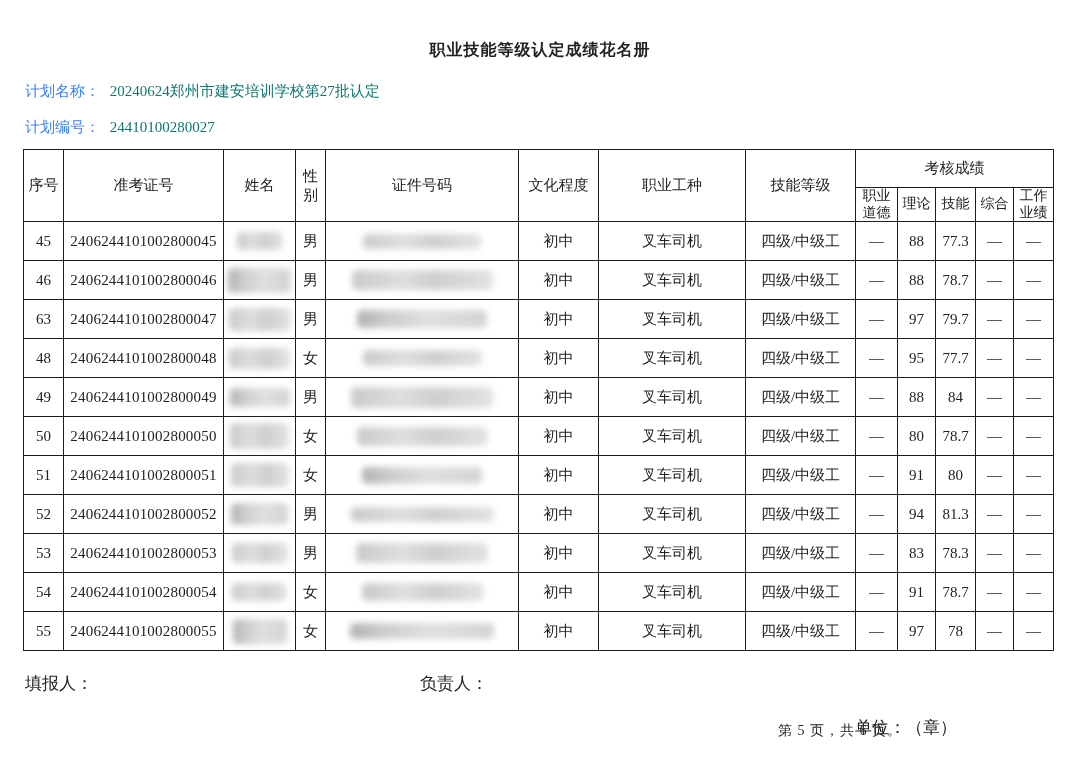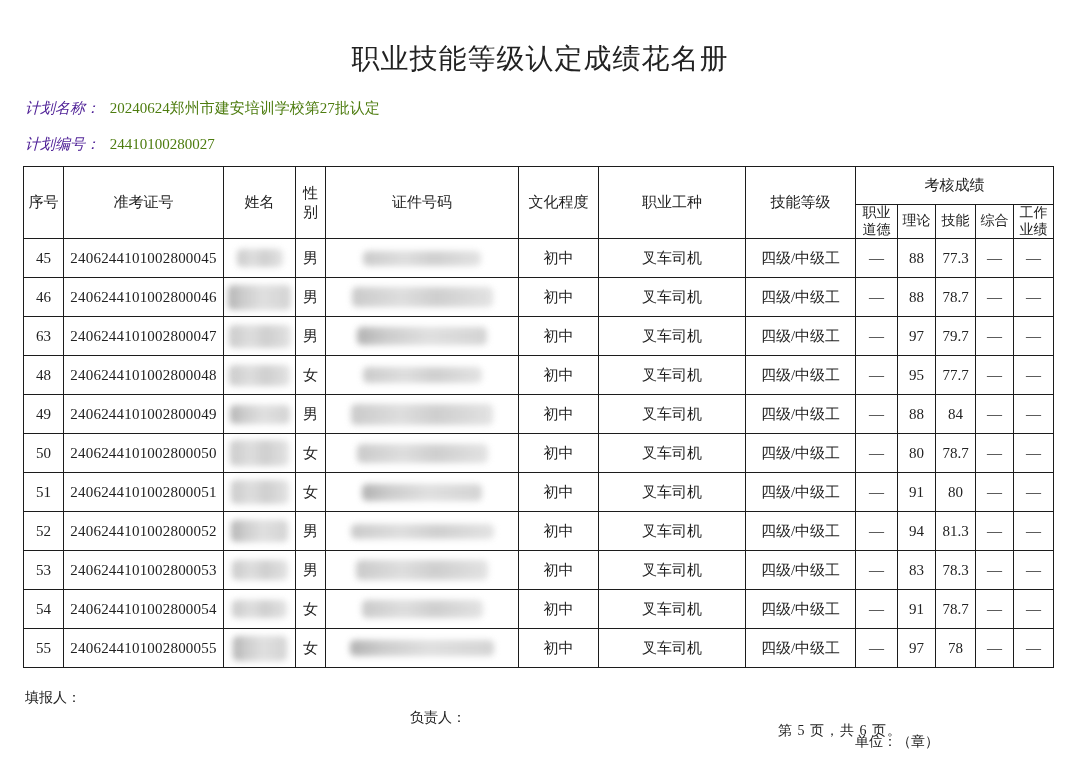--- a/index.html
+++ b/index.html
@@ -7,37 +7,37 @@
     position:relative;
     width:1080px;height:763px;
     background:#ffffff;
     overflow:hidden;
     font-family:"Liberation Serif","DejaVu Serif",serif;
     color:#1d1d1d;
   }
   .doc-title{
     padding-top:40px;
     text-align:center;
-    font-size:28px;
-    font-weight:normal;
+    font-size:16px;
+    font-weight:bold;
     letter-spacing:1px;
     color:#222;
   }
   .meta{margin:0 25px;}
   .meta-row{
     display:flex;
     justify-content:space-between;
     align-items:center;
     height:36px;
     font-size:15px;
   }
   .meta-row:first-child{margin-top:12px;}
   .meta-pair{white-space:nowrap;}
-  .meta-label{color:#4c1d95;font-style:italic;}
-  .meta-value{margin-left:6px;color:#4d7c0f;}
+  .meta-label{color:#3b82f6;}
+  .meta-value{margin-left:6px;color:#0f766e;}
   table.roster{
     margin:4px 0 0 23px;
     border-collapse:collapse;
     table-layout:fixed;
     width:1030px;
     font-size:15px;
   }
   table.roster th, table.roster td{
     border:1.7px solid #1c1c1c;
     padding:0;
@@ -60,25 +60,25 @@
     filter:blur(3px);
     opacity:0.8;
   }
   .blob.dark-edge{
     background:linear-gradient(90deg,#9f9f9f 0%,#bfbfbf 22%,#d8d8d8 55%,#c9c9c9 100%);
   }
   .footer{
     position:relative;
     margin-top:21px;
     height:30px;
-    font-size:14px;
+    font-size:17px;
   }
   .footer .f-item{position:absolute;top:0;white-space:nowrap;color:#222;}
   .f-filler{left:25px;}
-  .f-manager{left:410px;margin-top:20px;}
+  .f-manager{left:420px;}
   .f-unit{left:855px;margin-top:44px;}
   .page-info{
     position:absolute;
     left:778px;top:722px;
     font-size:14px;
     color:#222;
     letter-spacing:1px;
   }
 </style>
 </head>

